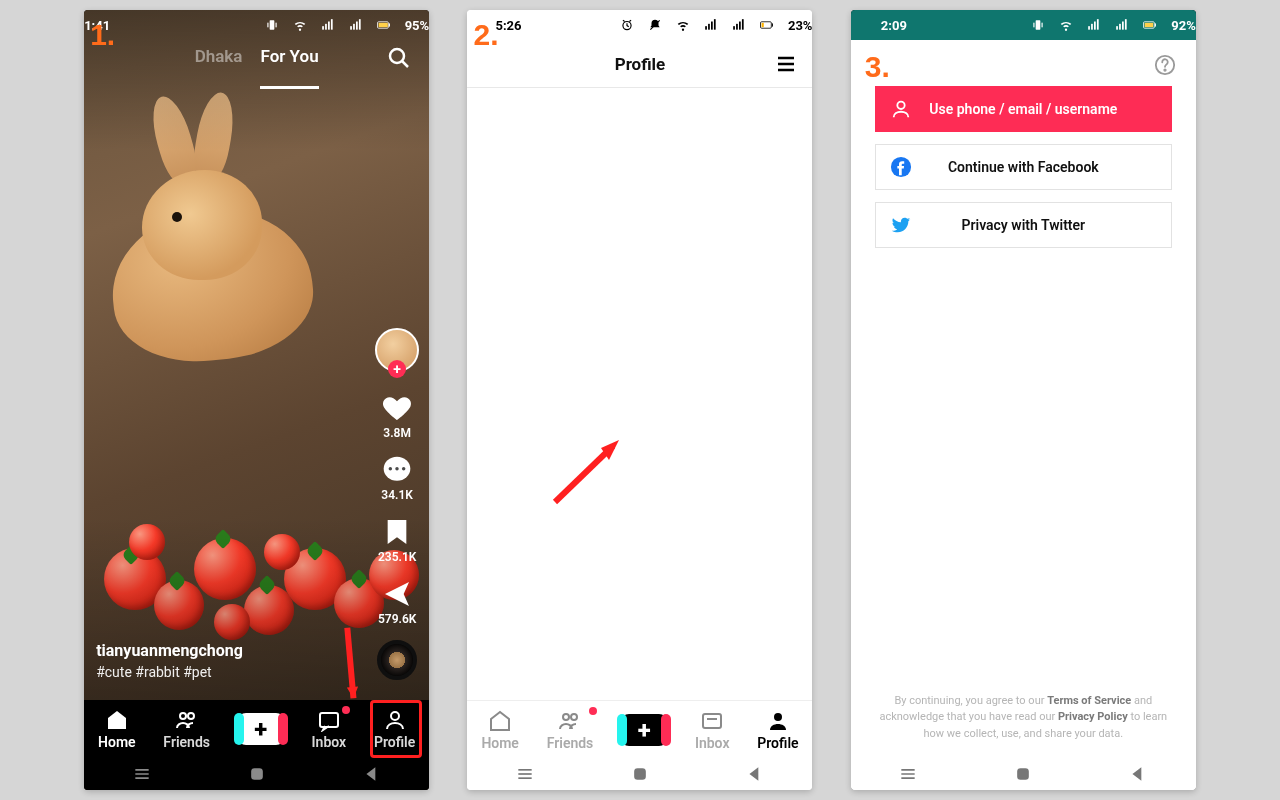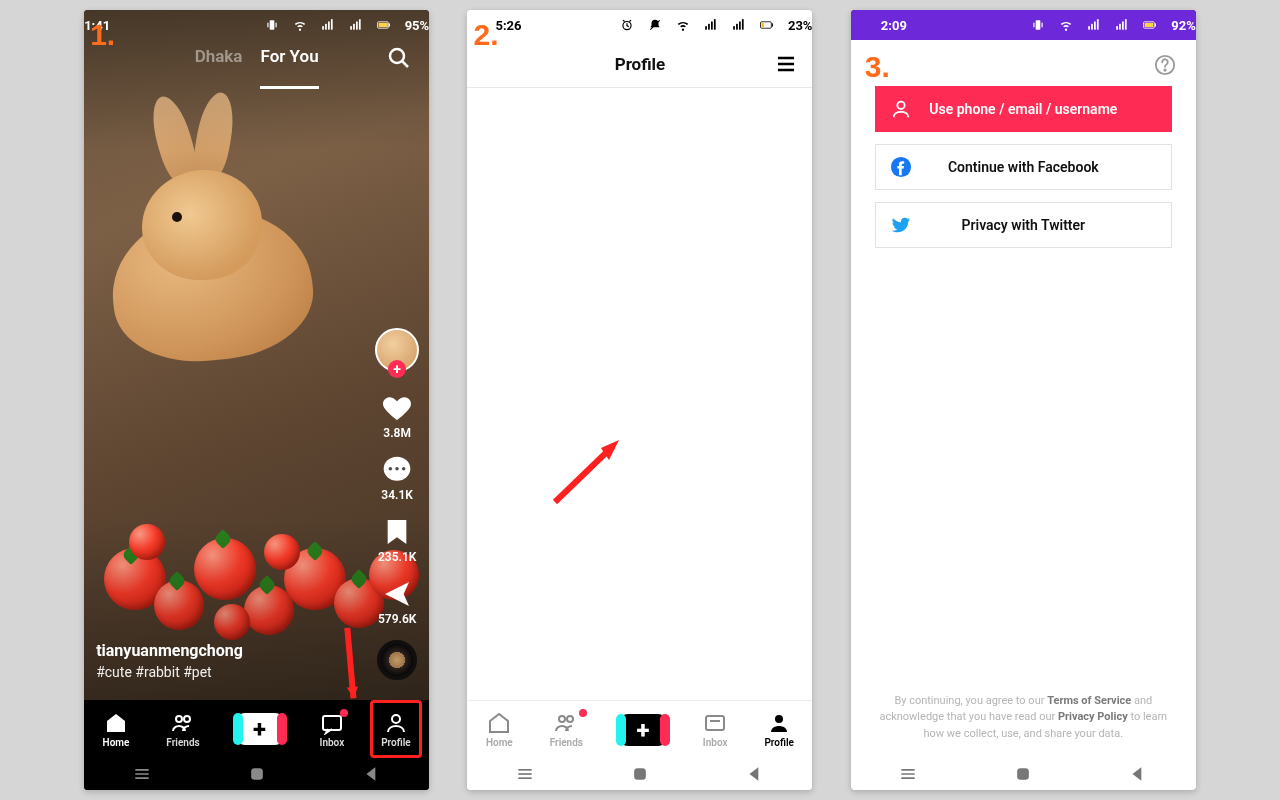--- a/index.html
+++ b/index.html
@@ -88,21 +88,21 @@
   @keyframes spin{to{transform:rotate(360deg);}}
 
   .caption{position:absolute;left:12px;bottom:110px;font-size:14px;}
   .caption .user{font-weight:700;font-size:16px;margin-bottom:4px;}
   .caption .tags{opacity:.92;}
 
   
   .bottomnav{position:absolute;left:0;right:0;bottom:32px;height:58px;display:flex;align-items:center;justify-content:space-around;}
   .bottomnav.dark{background:#000;color:#fff;}
   .bottomnav.light{background:#fff;color:#aaa;border-top:1px solid #eee;}
-  .bn-item{display:flex;flex-direction:column;align-items:center;gap:2px;font-size:10px;font-weight:600;position:relative;}
+  .bn-item{display:flex;flex-direction:column;align-items:center;gap:2px;font-size:14px;font-weight:600;position:relative;}
   .bottomnav.dark .bn-item.active{color:#fff;}
   .bottomnav.dark .bn-item.inactive{color:rgba(255,255,255,.85);}
   .bottomnav.light .bn-item.active{color:#000;}
   .bn-item svg{width:24px;height:24px;}
   .create-btn{width:46px;height:32px;background:#fff;border-radius:8px;position:relative;display:flex;align-items:center;justify-content:center;}
   .create-btn::before,.create-btn::after{content:'';position:absolute;top:0;bottom:0;width:10px;border-radius:8px;}
   .create-btn::before{left:-4px;background:#25F4EE;}
   .create-btn::after{right:-4px;background:#FE2C55;}
   .create-btn span{position:relative;z-index:2;color:#000;font-size:24px;font-weight:800;line-height:0;}
   .bottomnav.light .create-btn{background:#000;}
@@ -417,21 +417,21 @@
     <svg viewBox="0 0 24 24" fill="none" stroke-width="2">
         <rect x="6" y="6" width="12" height="12" rx="3"></rect>
       </svg>
     <svg viewBox="0 0 24 24" fill="none" stroke-width="2">
         <path d="M15 6l-8 6 8 6z"></path>
       </svg>
   </div>
 </div>
 
 <div class="phone light" style="background:#000;">
-  <div class="statusbar dark" style="background:#6d28d9;text-align:center;">
+  <div class="statusbar dark" style="background:#0f766e;text-align:center;">
     <span style="margin-left:30px;">2:09</span>
     <span class="sb-icons">
       <svg viewBox="0 0 24 24" fill="#fff">
           <rect x="8" y="4" width="8" height="16" rx="1"></rect>
           <rect x="4" y="8" width="2" height="8"></rect>
           <rect x="18" y="8" width="2" height="8"></rect>
         </svg>
       <svg viewBox="0 0 24 24" fill="#fff">
           <path d="M12 18a2 2 0 100 4 2 2 0 000-4zm-5-4a8 8 0 0110 0l-2 2a5 5 0 00-6 0zm-4-4a14 14 0 0118 0l-2 2a11 11 0 00-14 0z"></path>
         </svg>

